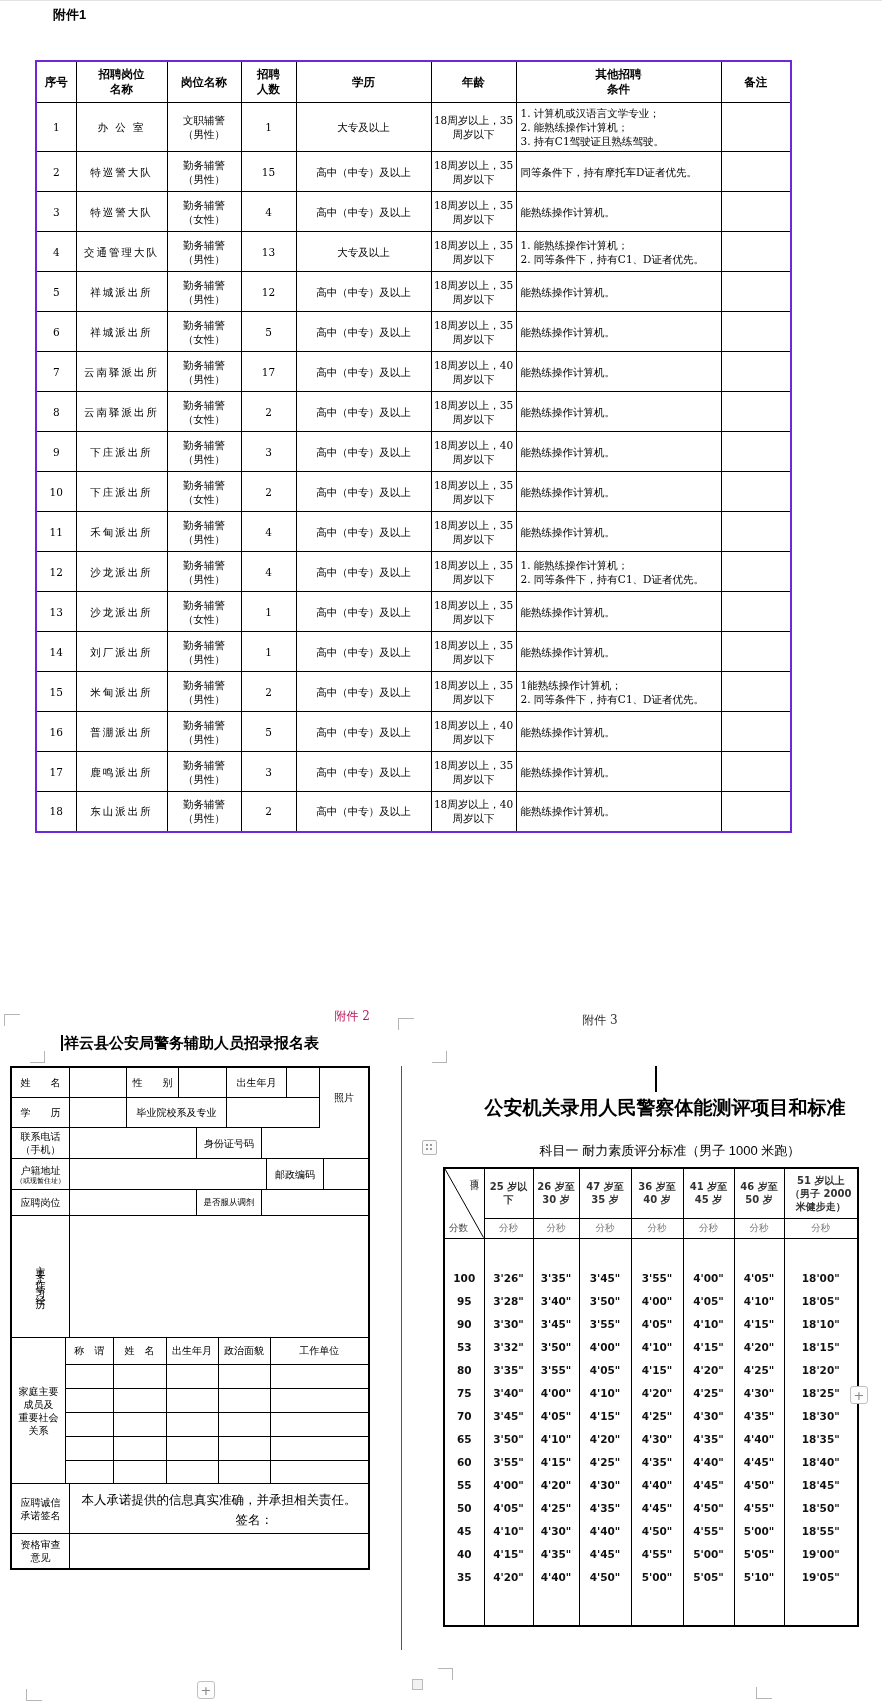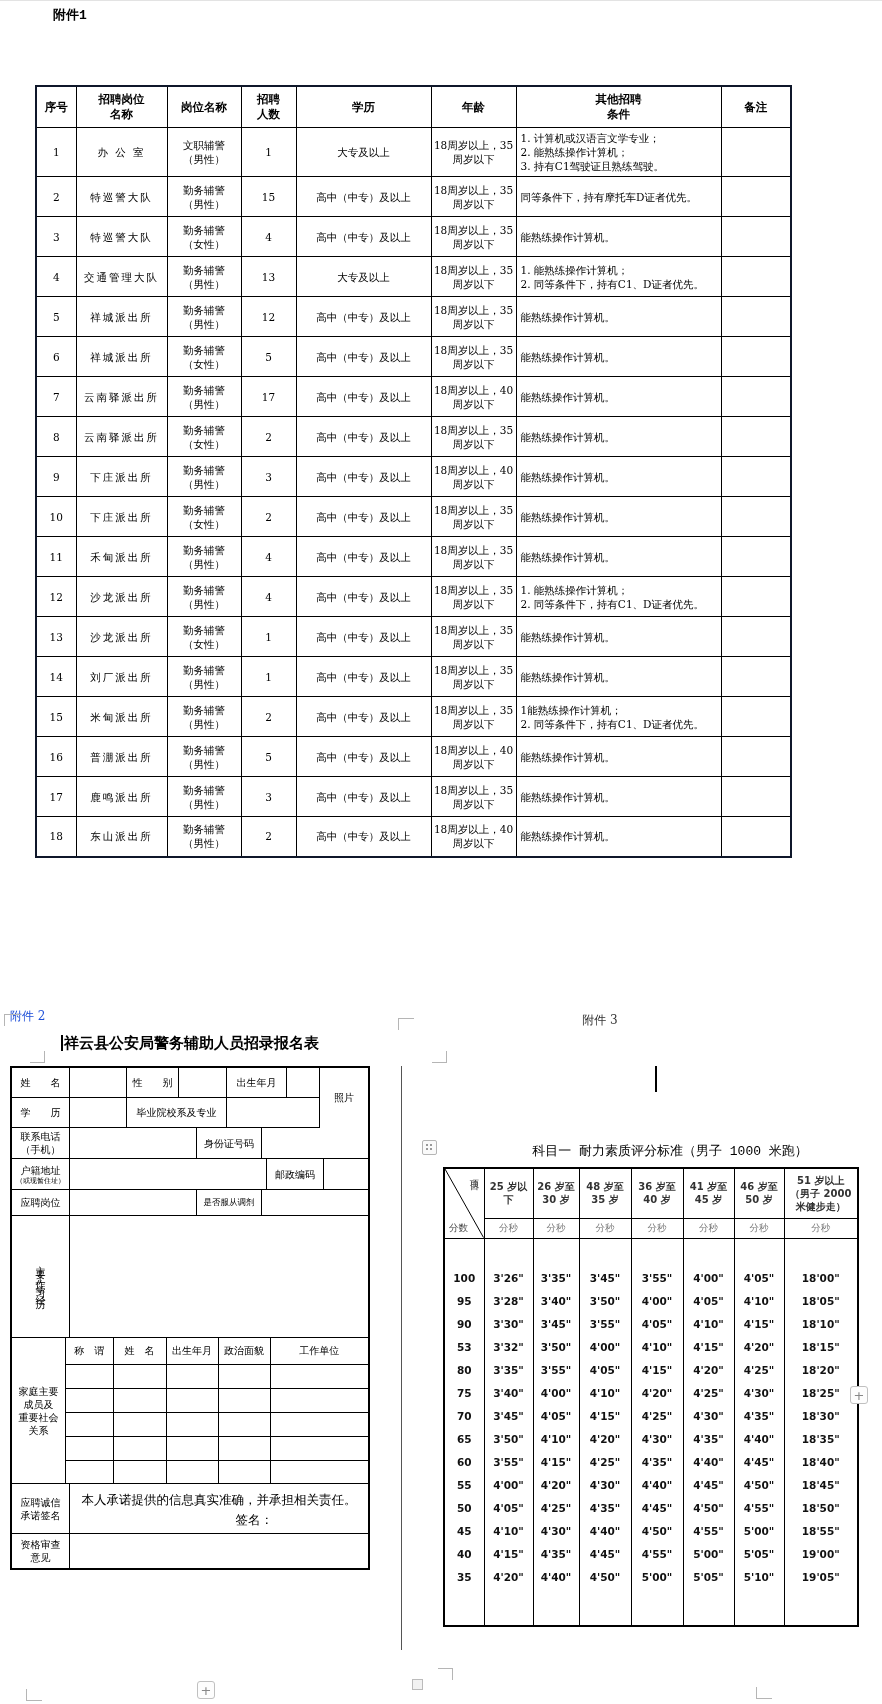--- a/index.html
+++ b/index.html
@@ -1,37 +1,37 @@
 <!DOCTYPE html>
 <html><head>
 <meta charset="utf-8">
 <style>
   html,body{margin:0;padding:0;background:#fff;}
   #page{position:relative;width:882px;height:1704px;background:#ffffff;overflow:hidden;
         font-family:"DejaVu Serif","Liberation Serif",serif;color:#000;}
   .hairline{position:absolute;left:0;top:0;width:882px;height:1px;background:#e3e3e3;}
-  .sans{font-family:Liberation Mono, monospace;padding-left:20px;}
+  .sans{font-family:Liberation Sans, sans-serif;padding-left:20px;}
   .pre{white-space:pre-line;}
 
   
   .att1-label{position:absolute;left:33px;top:6px;font-weight:bold;font-size:13px;}
   .att1-title{position:absolute;left:35px;top:44px;width:755px;text-align:center;
               font-weight:bold;font-size:19px;letter-spacing:1px;}
-  table.recruit{position:absolute;left:35px;top:85px;width:755px;border-collapse:collapse;
-                table-layout:fixed;border:2px solid #0f172a;}
+  table.recruit{position:absolute;left:35px;top:60px;width:755px;border-collapse:collapse;
+                table-layout:fixed;border:2px solid #6d28d9;}
   .recruit th,.recruit td{border:1px solid #000;overflow:hidden;}
   .recruit th{font-size:11.5px;font-weight:bold;line-height:15px;white-space:pre-line;height:38px;text-align:center;}
   .recruit tbody tr{height:40px;}
   .recruit td{font-size:10.5px;line-height:14px;}
   .recruit td.c{text-align:center;}
   .recruit td.unit{letter-spacing:2px;}
   .recruit td.cond{text-align:left;padding:3px 4px;}
 
   
-  .att2-label{position:absolute;left:10px;top:1008px;width:360px;text-align:left;font-size:12px;color:#1d4ed8;}
+  .att2-label{position:absolute;left:10px;top:1008px;width:360px;text-align:right;font-size:12px;color:#be185d;}
   .att2-title{position:absolute;left:10px;top:1034px;width:360px;text-align:center;
               font-weight:bold;font-size:15px;}
   .cursor{position:absolute;background:#000;}
   .cursor-inline{display:inline-block;width:2px;height:16px;background:#000;vertical-align:-3px;margin-right:1px;}
   .reg-form{position:absolute;left:10px;top:1066px;width:360px;border:2px solid #000;box-sizing:border-box;}
   .f-group{position:relative;}
   .f-row{display:flex;border-bottom:1px solid #000;box-sizing:border-box;align-items:stretch;}
   .f-row:last-child{border-bottom:none;}
   .f-cell{border-right:1px solid #000;box-sizing:border-box;display:flex;align-items:center;
           justify-content:center;font-size:10px;text-align:center;line-height:13px;}
@@ -471,20 +471,21 @@
     </div>
     <div class="f-row" style="height:34px">
       <div class="f-cell pre" style="width:58px">资格审查
 意见</div>
       <div class="f-cell grow nb"></div>
     </div>
   </div>
 
   <div class="att3-label">附件 3</div>
   <div class="cursor" style="left:655px;top:1066px;width:2px;height:26px"></div>
+  <div class="att3-title sans">公安机关录用人民警察体能测评项目和标准</div>
   <div class="att3-subtitle sans">科目一 耐力素质评分标准（男子 1000 米跑）</div>
   <div class="page-line"></div>
   <div class="tbl-handle">
       <i></i>
     </div>
 
   <table class="fitness">
     <colgroup>
       <col style="width:40px">
         <col style="width:49px">
@@ -499,21 +500,21 @@
       <tr class="hr1" id="fit-r1">
         <td class="fcorner" rowspan="2">
           <svg viewBox="0 0 100 100" preserveAspectRatio="none">
               <line x1="0" y1="0" x2="100" y2="100" stroke="#000" stroke-width="1" vector-effect="non-scaling-stroke"></line>
             </svg>
           <span class="ctop">项目</span>
           <span class="cbot">分数</span>
         </td>
       <th class="fh">25 岁以下</th>
           <th class="fh">26 岁至 30 岁</th>
-          <th class="fh">48 岁至 35 岁</th>
+          <th class="fh">47 岁至 35 岁</th>
           <th class="fh">36 岁至 40 岁</th>
           <th class="fh">41 岁至 45 岁</th>
           <th class="fh">46 岁至 50 岁</th>
           <th class="fh">51 岁以上（男子 2000 米健步走）</th>
         </tr>
       <tr class="hr2" id="fit-r2">
           <td class="fu">分秒</td>
           <td class="fu">分秒</td>
           <td class="fu">分秒</td>
           <td class="fu">分秒</td>

